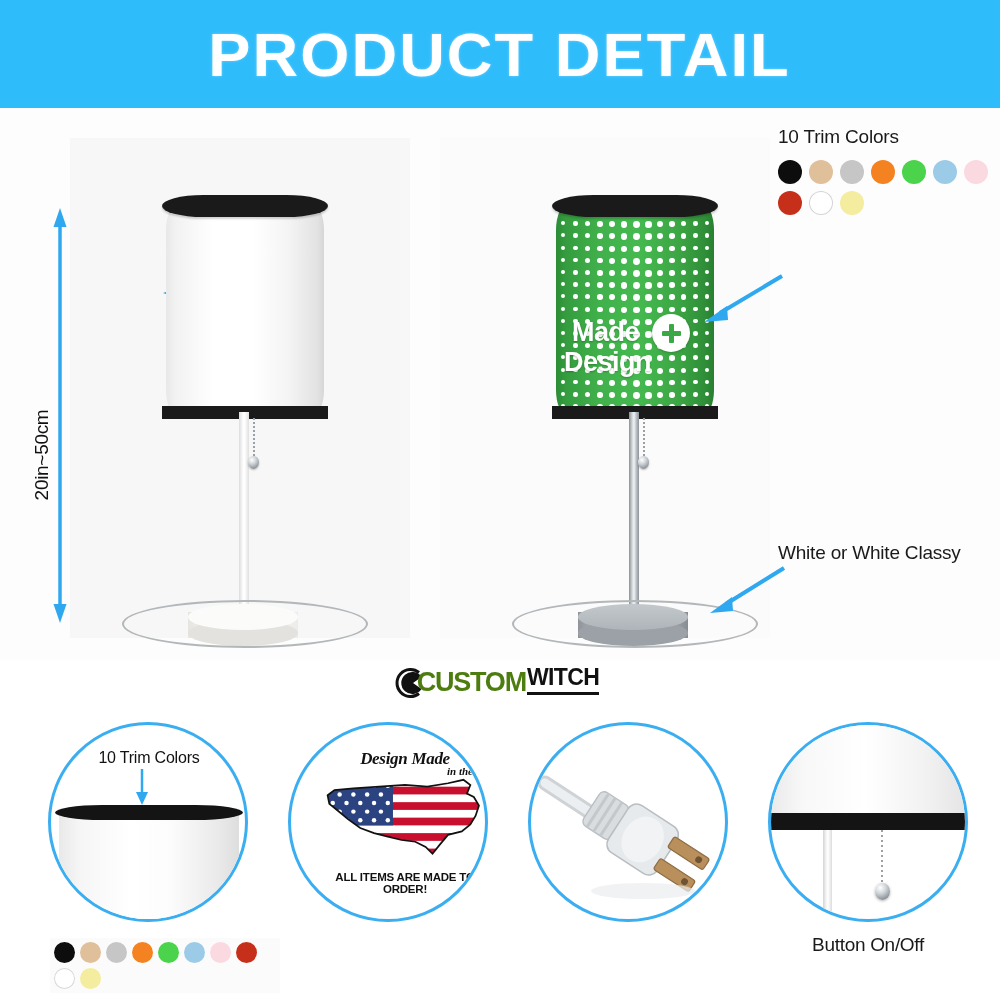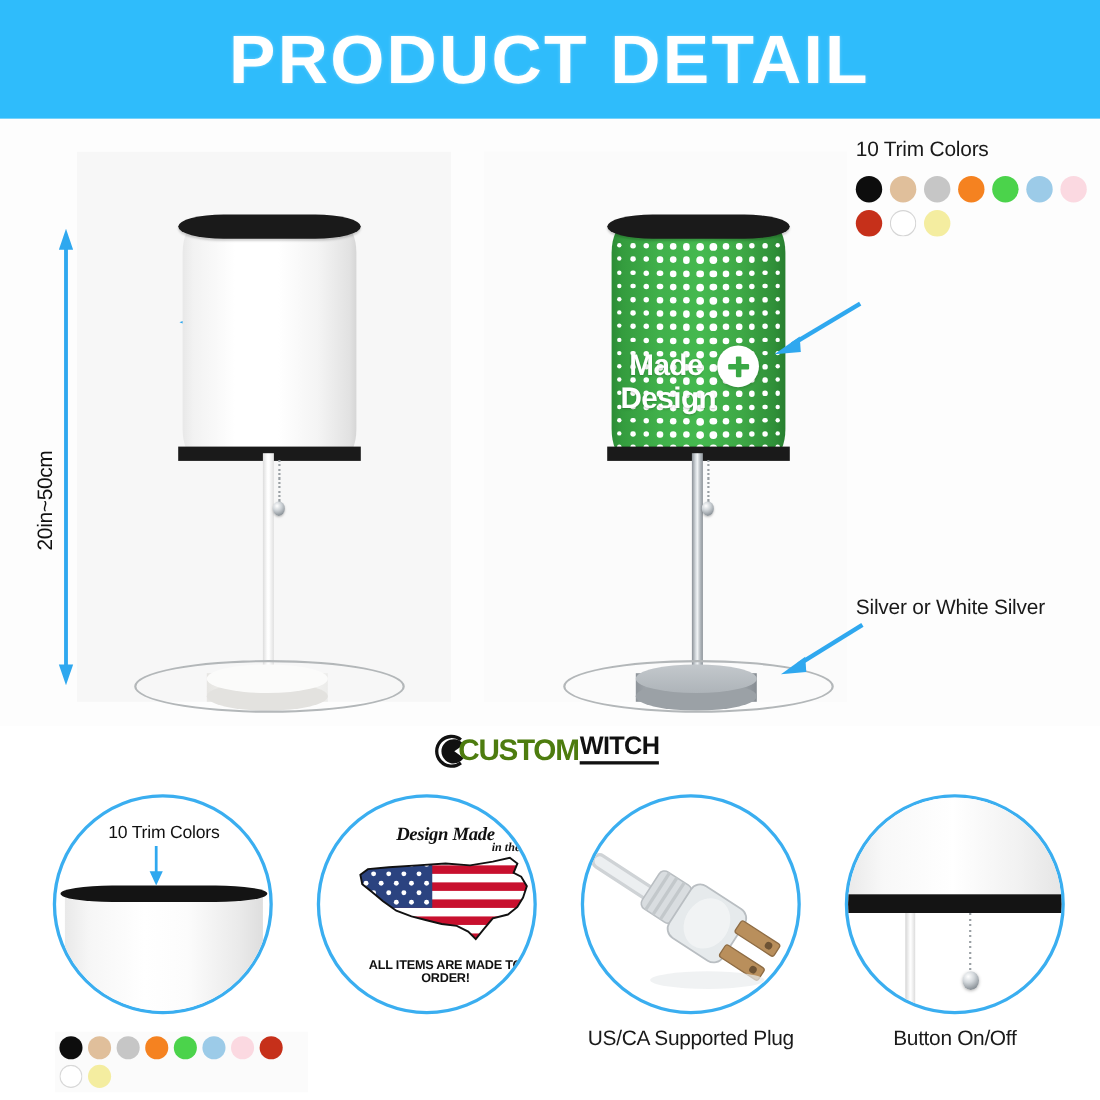--- a/index.html
+++ b/index.html
@@ -547,21 +547,21 @@
       </div>
   </div>
 
   <svg class="arrow-svg" style="left:694px; top:160px; width:96px; height:62px;" viewBox="0 0 96 62">
     <g>
       <line x1="88" y1="8" x2="26" y2="45" stroke="#2fa8ef" stroke-width="4"></line>
       <polygon points="10,54 33,38 34,52" fill="#2fa8ef"></polygon>
     </g>
   </svg>
 
-  <div class="silver-label">Silver or White Silver</div>
+  <div class="silver-label">White or White Classy</div>
   <svg class="arrow-svg" style="left:700px; top:452px; width:92px; height:60px;" viewBox="0 0 92 60">
     <line x1="84" y1="8" x2="26" y2="44" stroke="#2fa8ef" stroke-width="4"></line>
     <polygon points="10,53 32,37 33,51" fill="#2fa8ef"></polygon>
   </svg>
 </div>
 
 <div class="logo-row">
   <svg class="logo-c" viewBox="0 0 36 36">
     <path d="M28 7.5 A13.5 13.5 0 1 0 28 28.5" fill="none" stroke="#111" stroke-width="3"></path>
     <path d="M30.5 12 A11 11 0 1 0 30.5 24 L22 18 Z" fill="#111"></path>
@@ -668,21 +668,20 @@
             <ellipse cx="113" cy="106" rx="20" ry="24" fill="#f2f5f6" opacity="0.85"></ellipse>
             <rect x="138" y="86" width="42" height="13" rx="2.5" fill="#b98f5c" stroke="#8e6c44" stroke-width="1.2"></rect>
             <circle cx="171" cy="92.5" r="3.4" fill="#6e5334"></circle>
             <rect x="138" y="112" width="42" height="13" rx="2.5" fill="#b98f5c" stroke="#8e6c44" stroke-width="1.2"></rect>
             <circle cx="171" cy="118.5" r="3.4" fill="#6e5334"></circle>
           </g>
           <ellipse cx="112" cy="166" rx="52" ry="8" fill="#e9ecee" opacity="0.7"></ellipse>
         </g>
       </svg>
     </div>
-    <div class="feature-label" style="left:-36px; top:212px; width:272px;">US/CA Supported Plug</div>
   </div>
 
   <div class="feature" style="left:768px; top:12px;">
     <div class="circle" style="width:200px; height:200px;">
       <div class="f4-shadebody"></div>
       <div class="f4-trim"></div>
       <div class="f4-pole"></div>
       <div style="position:absolute; left:110px; top:105px; width:2px; height:56px;
                   background-image: repeating-linear-gradient(to bottom,#9aa0a4 0 2px, transparent 2px 5px);"></div>
       <div style="position:absolute; left:104px; top:158px; width:15px; height:17px; border-radius:48% 48% 50% 50%;

